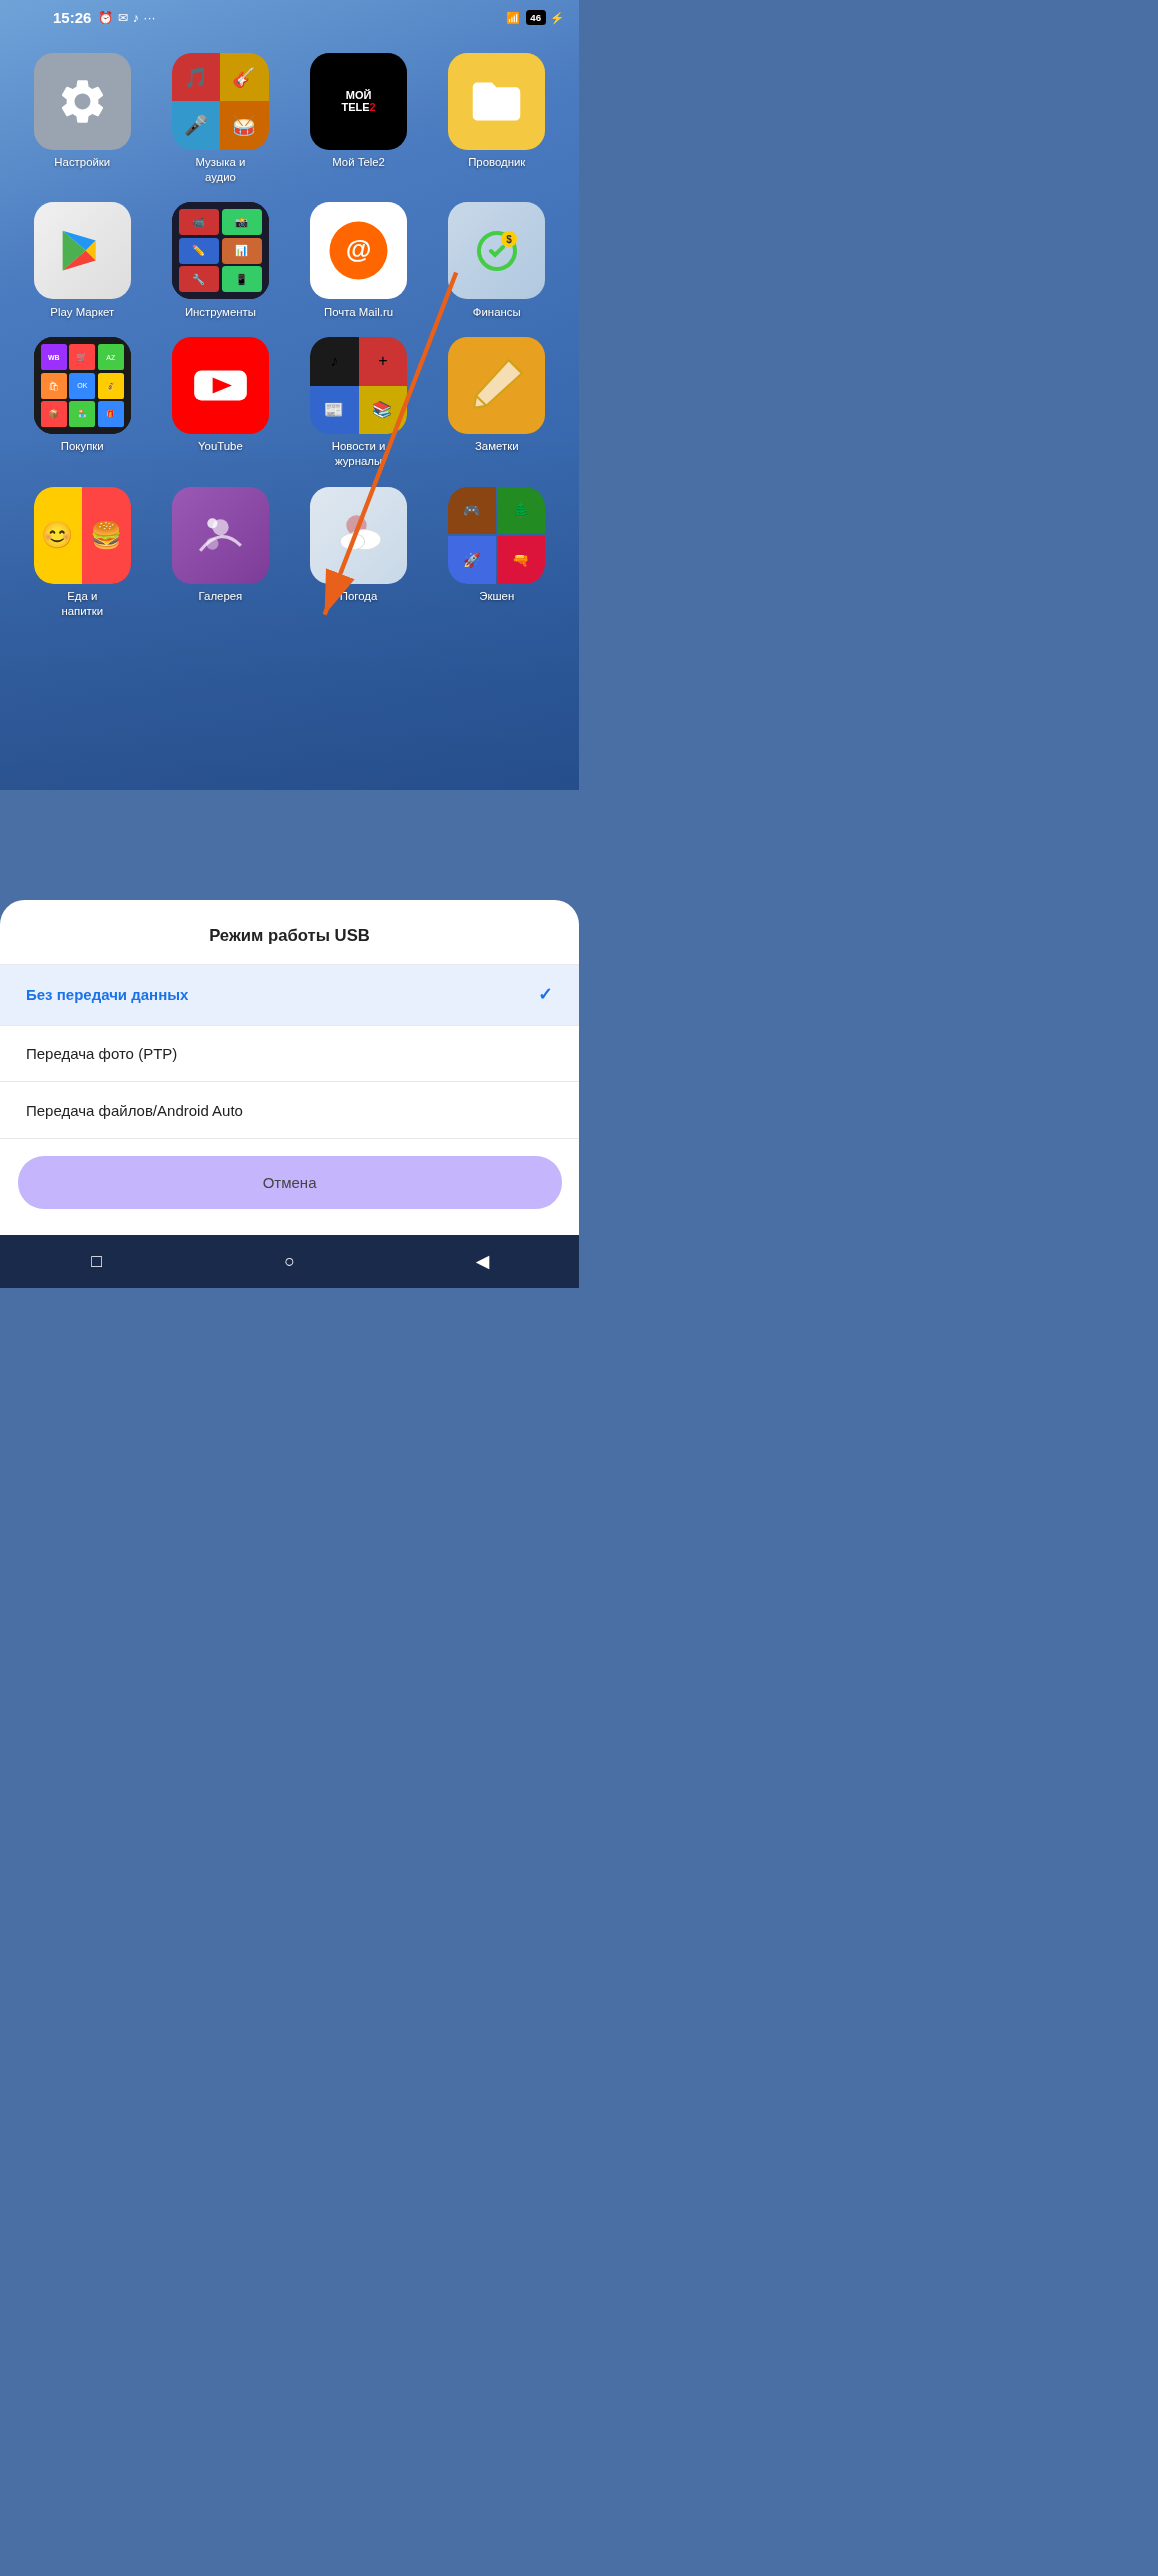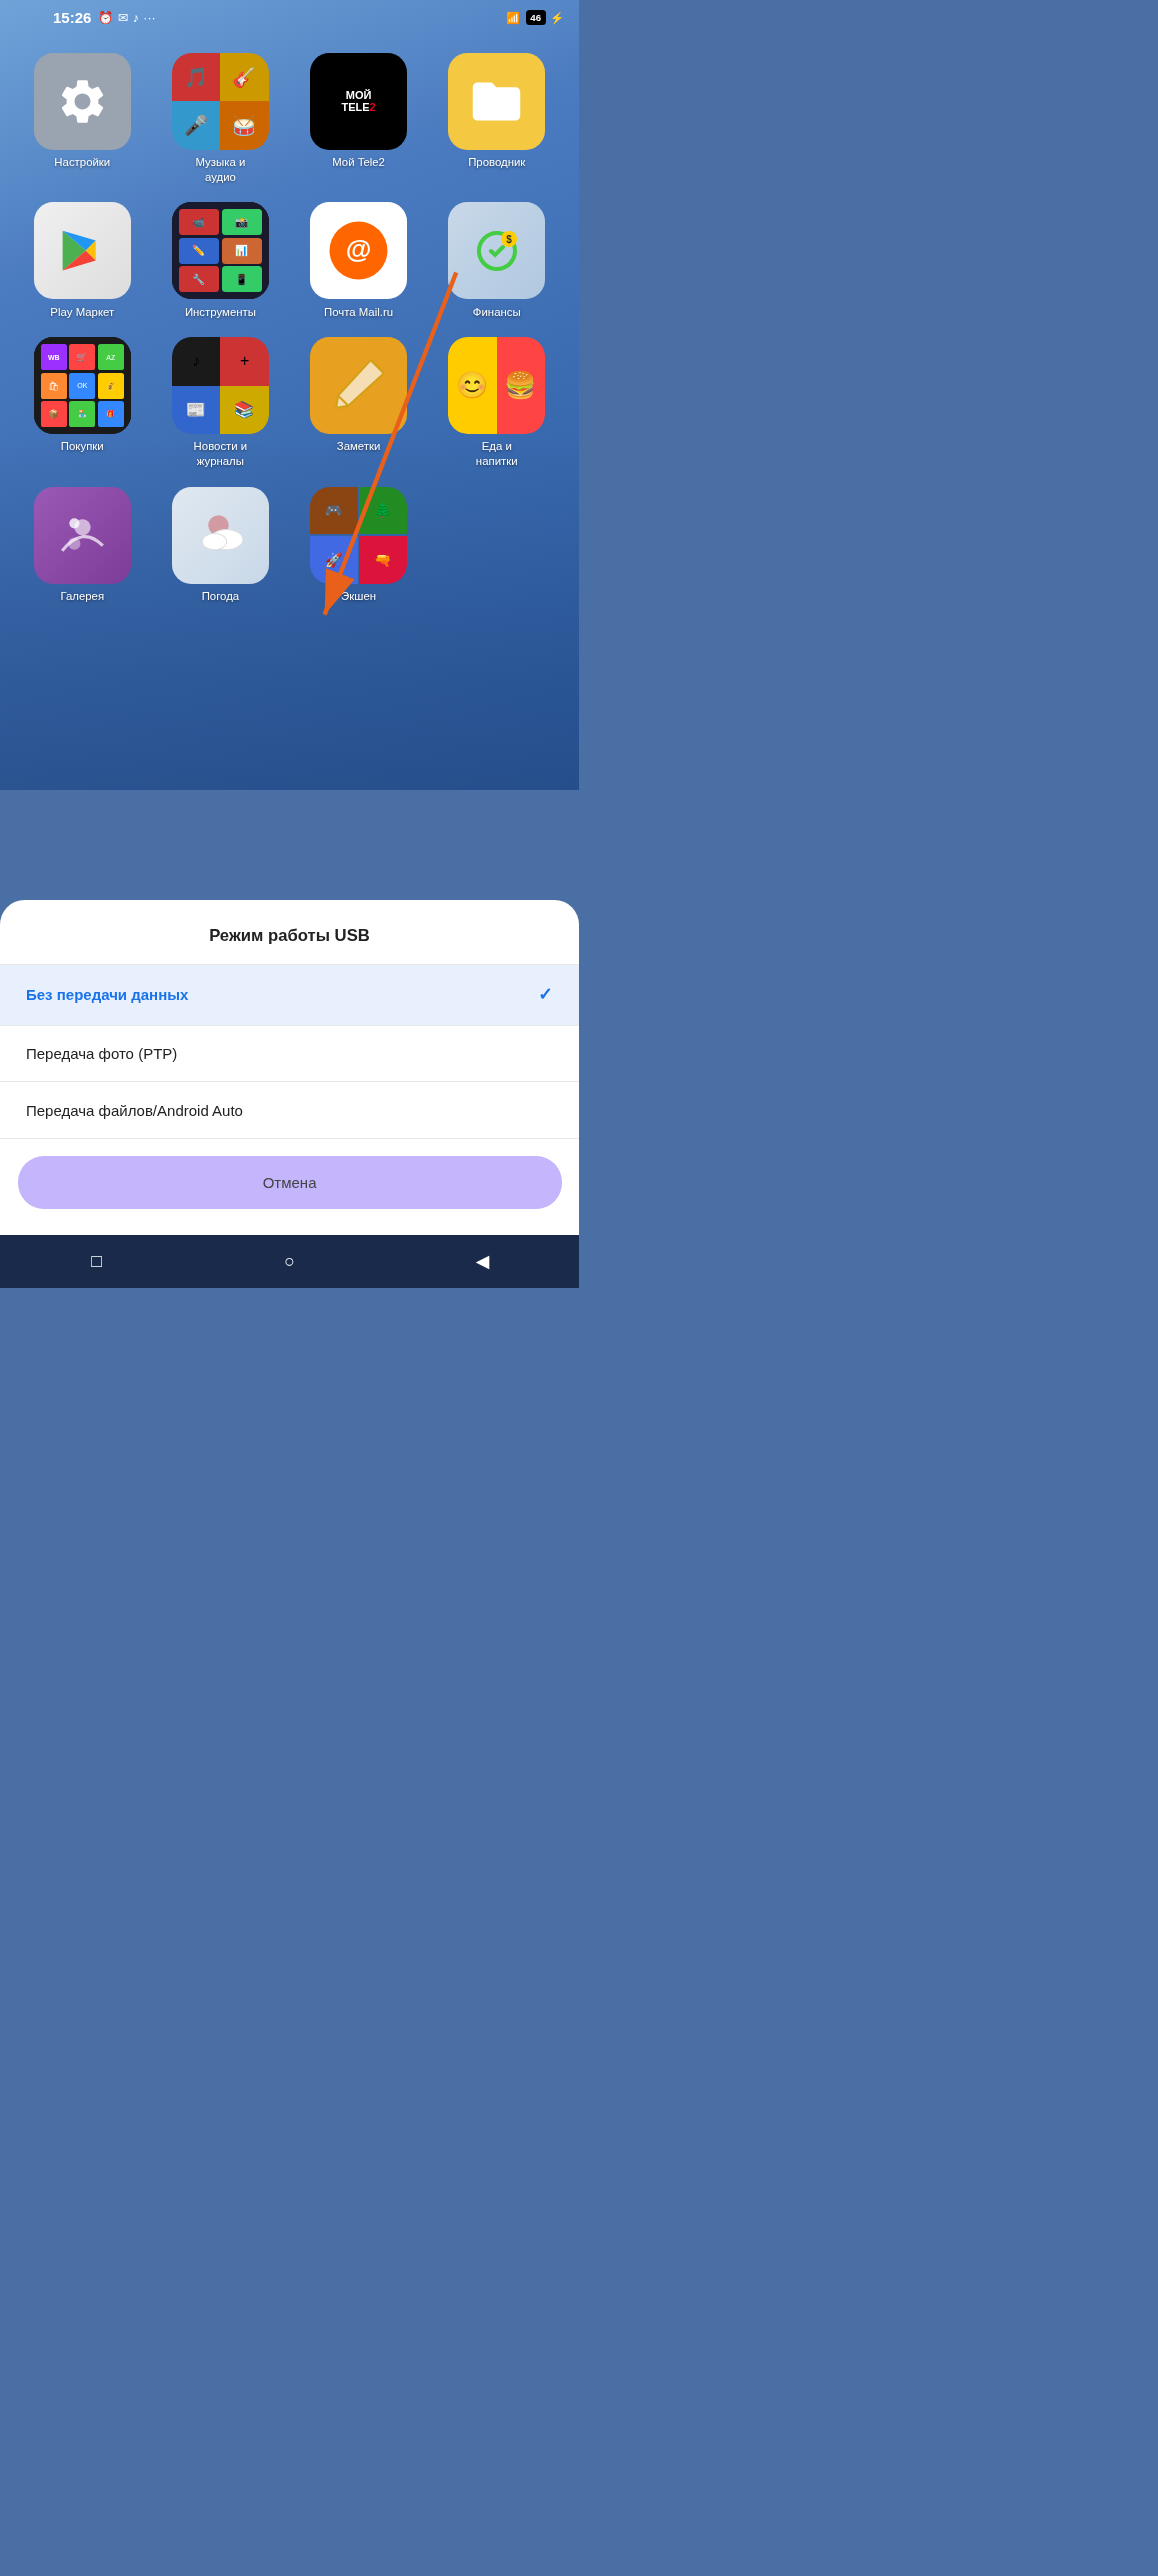--- a/index.html
+++ b/index.html
@@ -456,20 +456,30 @@
         <div class="shop-cell blue2">OK</div>
         <div class="shop-cell yellow2">💰</div>
         <div class="shop-cell red">📦</div>
         <div class="shop-cell green2">🏪</div>
         <div class="shop-cell blue2">🎁</div>
       </div>
     </div>
     <span class="app-label">Покупки</span>
   </div>
 
+  <div class="app-item">
+    <div class="app-icon icon-youtube">
+      <svg viewBox="0 0 90 90" width="79" height="79" xmlns="http://www.w3.org/2000/svg">
+        <rect width="90" height="90" rx="18" fill="#ff0000"></rect>
+        <rect x="15" y="28" width="60" height="34" rx="8" fill="#fff"></rect>
+        <polygon points="36,36 36,54 58,45" fill="#ff0000"></polygon>
+      </svg>
+    </div>
+    <span class="app-label">YouTube</span>
+  </div>
 
   <div class="app-item">
     <div class="app-icon" style="padding:0;overflow:hidden;">
       <div class="news-grid">
         <div class="news-cell nc1">♪</div>
         <div class="news-cell nc2">+</div>
         <div class="news-cell nc3">📰</div>
         <div class="news-cell nc4">📚</div>
       </div>
     </div>

